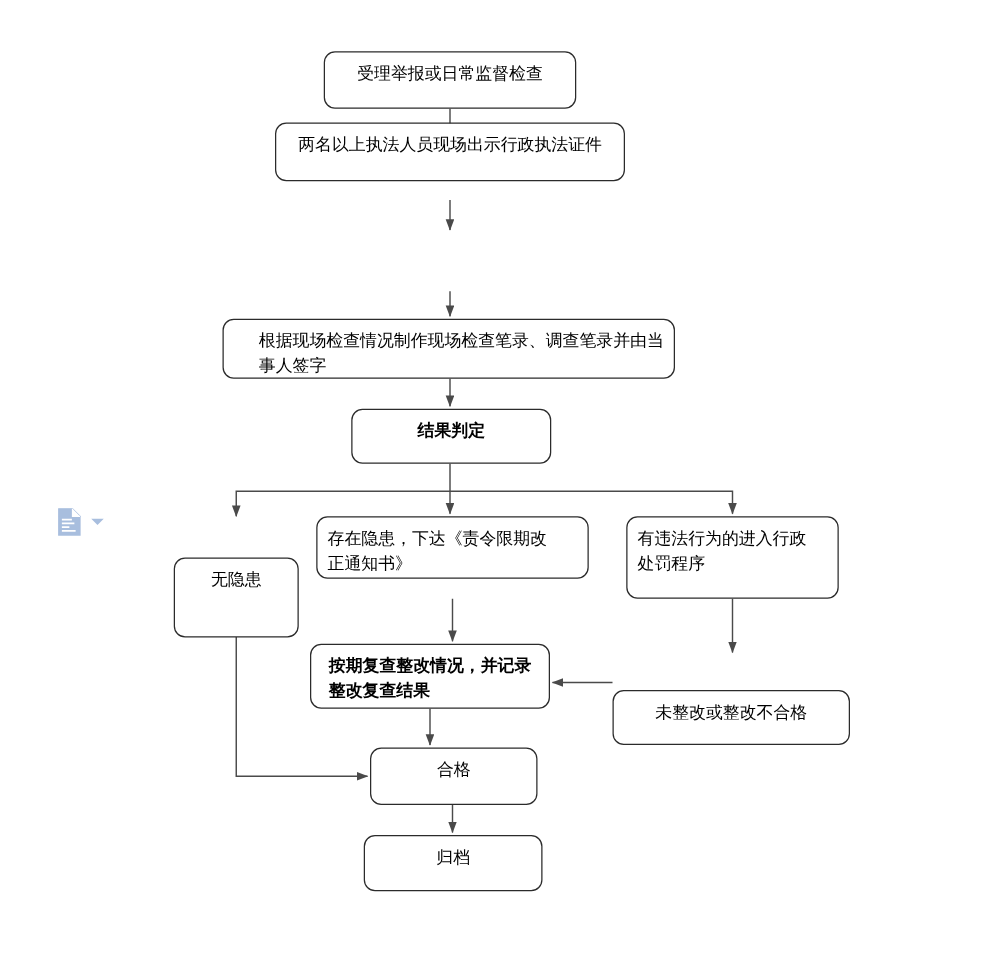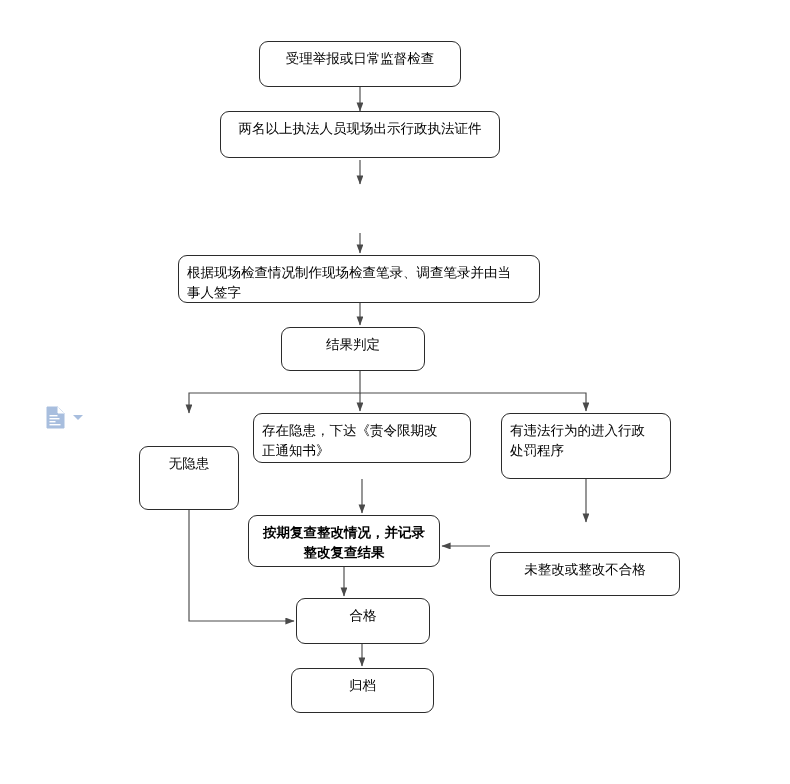--- a/index.html
+++ b/index.html
@@ -46,21 +46,20 @@
     white-space: pre-line;
     padding: 0 8px;
   }
   .node.align-left {
     justify-content: flex-start;
   }
   .node.align-left .label {
     text-align: left;
   }
   .node.align-center .label {
-    text-align: center;
   }
   .node .label.pad-top-sm { padding-top: 7px; }
 
   .doc-widget {
     position: absolute;
     left: 46px;
     top: 406px;
     width: 44px;
     height: 26px;
   }
@@ -120,31 +119,31 @@
       <path d="M189,479 L189,621 L294,621"></path>
 
       <path d="M362,644 L362,666"></path>
     </g>
   </svg>
 
   <div class="node align-center" style="left:259px; top:41px; width:202px; height:46px;">
     <span class="label pad-top-sm">受理举报或日常监督检查</span>
   </div>
 
-  <div class="node align-center" style="left:220px; top:111px; width:280px; height:47px;">
+  <div class="node align-center" style="left:220px; top:98px; width:280px; height:47px;">
     <span class="label pad-top-sm">两名以上执法人员现场出示行政执法证件</span>
   </div>
 
 
-  <div class="node align-left" style="left:178px; top:255px; width:362px; height:48px;">
+  <div class="node align-left" style="left:178px; top:255px; width:362px; height:48px;padding-left:20px;">
     <span class="label pad-top-sm">根据现场检查情况制作现场检查笔录、调查笔录并由当
 事人签字</span>
   </div>
 
-  <div class="node align-center" style="left:281px; top:327px; width:144px; height:44px;">
+  <div class="node align-center" style="left:281px; top:327px; width:160px; height:44px;font-weight:bold;">
     <span class="label pad-top-sm">结果判定</span>
   </div>
 
   <div class="node align-center" style="left:139px; top:415px; width:100px; height:64px;margin-top:31px;">
     <span class="label pad-top-sm">无隐患</span>
   </div>
 
   <div class="node align-left" style="left:253px; top:413px; width:218px; height:50px;">
     <span class="label pad-top-sm">存在隐患，下达《责令限期改
 正通知书》</span>

